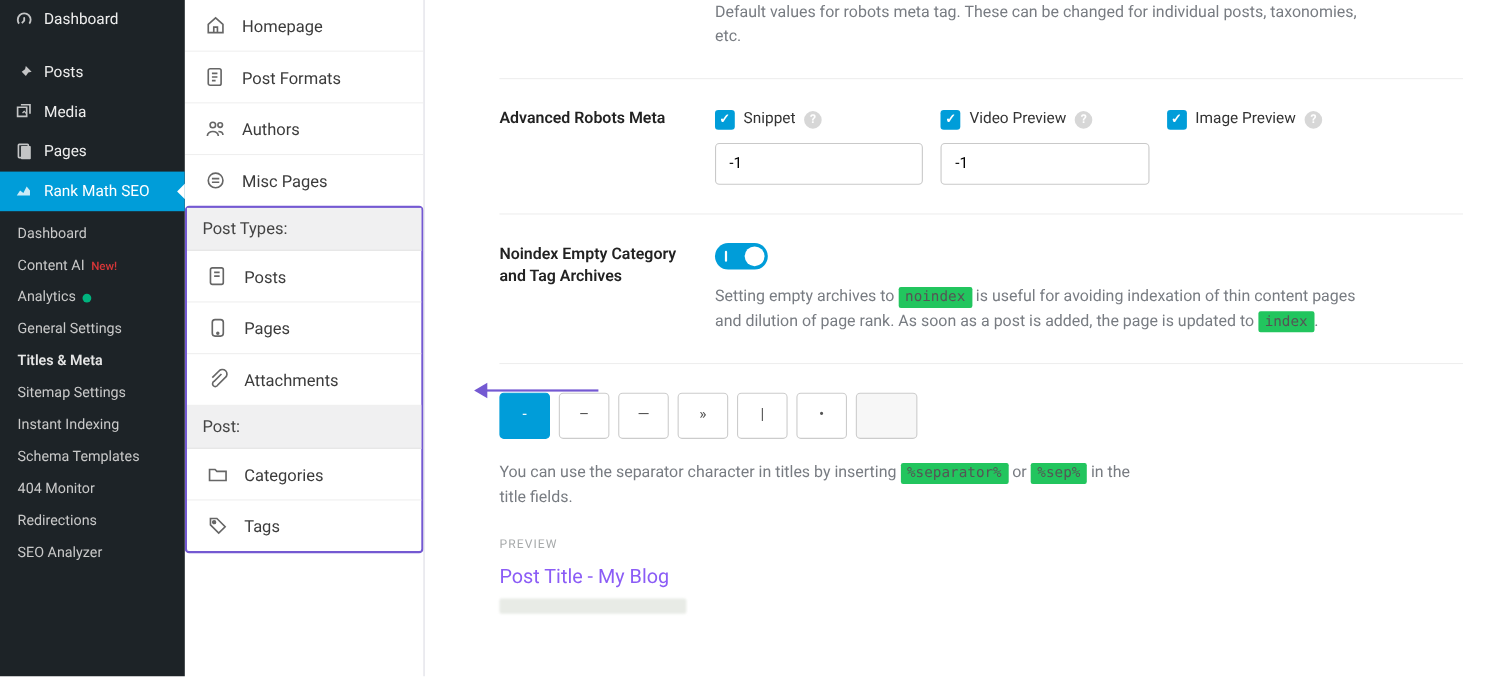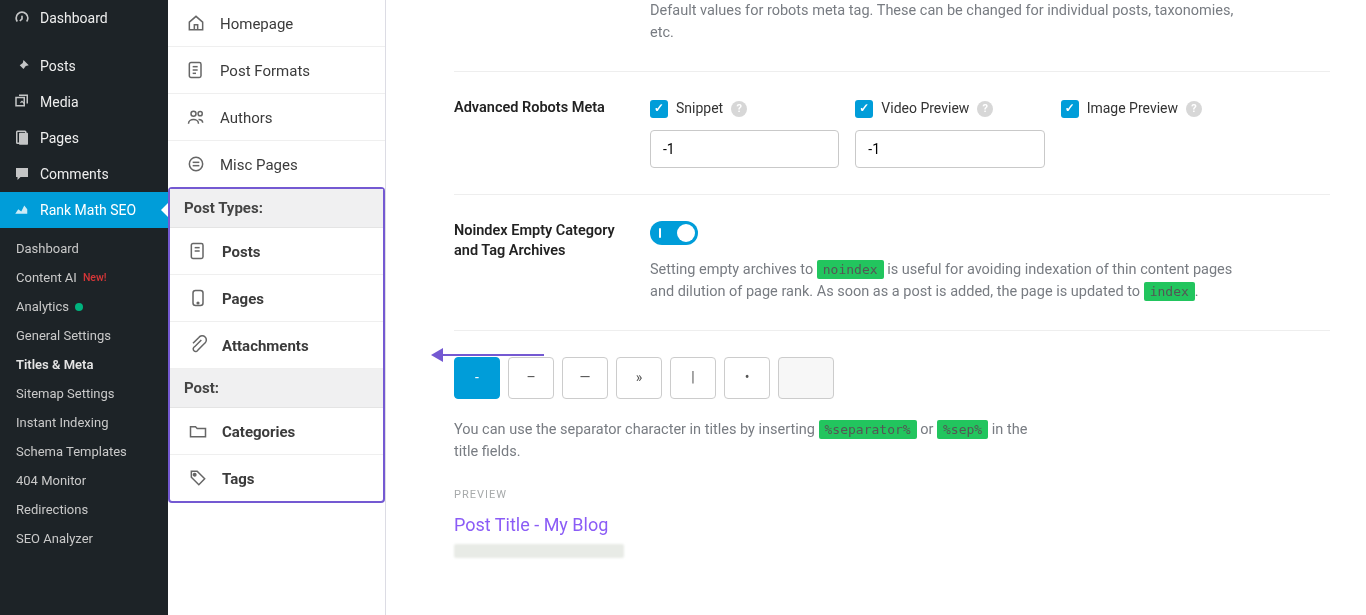--- a/index.html
+++ b/index.html
@@ -29,21 +29,21 @@
   .wp-sub { padding:7px 12px 7px 16px; color:#c9c9c9; font-size:13px; cursor:pointer; display:flex; align-items:center; gap:6px; }
   .wp-sub.current { color:#e5e5e5; font-weight:600; }
   .badge-new { color:#d63638; font-size:10.5px; font-weight:500; }
   .dot-green { width:8px; height:8px; border-radius:50%; background:#00b37e; display:inline-block; }
   
   
   .subpanel { width:218px; background:#fff; border-right:1px solid var(--panel-border); height:615px; overflow:hidden; }
   .sp-item { display:flex; align-items:flex-end; gap:14px; padding:13px 18px; border-bottom:1px solid #efefef; color:#3b3b3b; font-size:15px; cursor:pointer; }
   .sp-ico { width:20px; height:20px; color:#666; display:flex; align-items:center; justify-content:center; }
   .sp-header { padding:10px 14px; background:var(--section-bg); color:#444; font-size:15px; border-bottom:1px solid #e4e4e4; }
-  .highlight-box { border:2px solid var(--highlight); border-radius:4px;font-weight:bold; }
+  .highlight-box { border:2px solid var(--highlight); border-radius:4px; }
   
   
   .content { flex:1; padding:0 36px 24px 36px; height:615px; overflow:hidden; position:relative; }
   .row { display:flex; border-bottom:1px solid #eee; padding:26px 0;margin-left:32px; }
   .row.first { padding-top:0; }
   .row-label { width:196px; font-size:14.5px; font-weight:600; color:#222; padding-right:20px; line-height:1.4; }
   .row-body { flex:1; max-width:600px; font-size:14.5px; color:var(--text-muted); line-height:1.55; }
   .desc { color:#787c82; }
   
   .robots-grid { display:flex; gap:16px; }
@@ -106,28 +106,20 @@
     <span>Media</span>
   </div>
   <div class="wp-item">
     <span class="wp-ico">
         <svg viewBox="0 0 24 24" width="18" height="18" fill="currentColor">
           <rect x="5" y="3" width="12" height="16" rx="1" fill="none" stroke="currentColor" stroke-width="2"></rect>
           <rect x="8" y="5" width="12" height="16" rx="1" fill="currentColor"></rect>
         </svg>
       </span>
     <span>Pages</span>
-  </div>
-  <div class="wp-item">
-    <span class="wp-ico">
-        <svg viewBox="0 0 24 24" width="18" height="18" fill="currentColor">
-          <path d="M4 4h16v12H10l-4 4v-4H4z"></path>
-        </svg>
-      </span>
-    <span>Comments</span>
   </div>
   <div class="wp-item active">
     <span class="wp-ico">
         <svg viewBox="0 0 24 24" width="18" height="18" fill="currentColor">
           <path d="M3 17l4-6 4 3 4-8 4 5v6H3z"></path>
         </svg>
       </span>
     <span>Rank Math SEO</span>
   </div>
 

